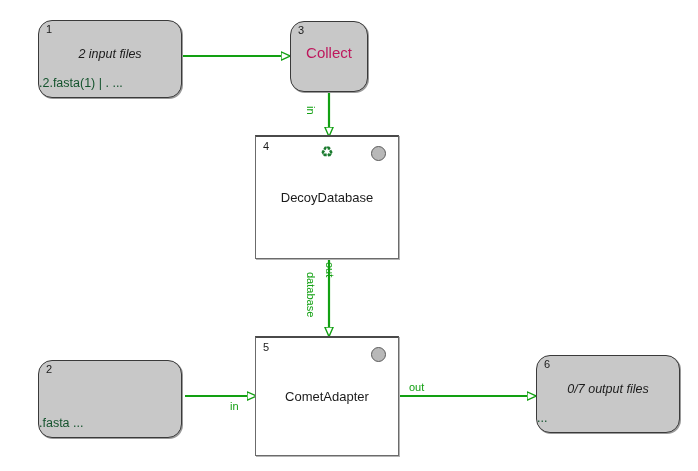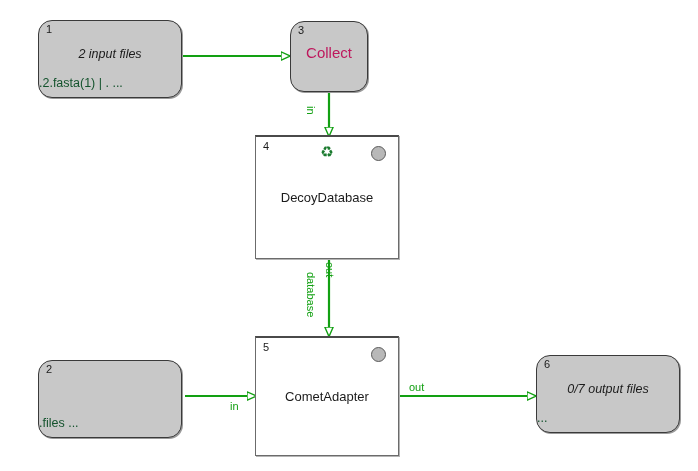--- a/index.html
+++ b/index.html
@@ -196,21 +196,21 @@
   </div>
 
   <div class="tool-node" style="left:255px; top:336px; width:144px; height:120px;">
     <span class="node-num">5</span>
     <span class="status-dot"></span>
     <span class="tool-label">CometAdapter</span>
   </div>
 
   <div class="io-node" style="left:38px; top:360px; width:144px; height:78px;">
     <span class="node-num">2</span>
-    <span class="io-line2">.files ...</span>
+    <span class="io-line2">.fasta ...</span>
   </div>
 
   <div class="io-node" style="left:536px; top:355px; width:144px; height:78px;">
     <span class="node-num">6</span>
     <span class="io-line1">0/7 output files</span>
     <span class="io-line2">...</span>
   </div>
 
 </div>
 

